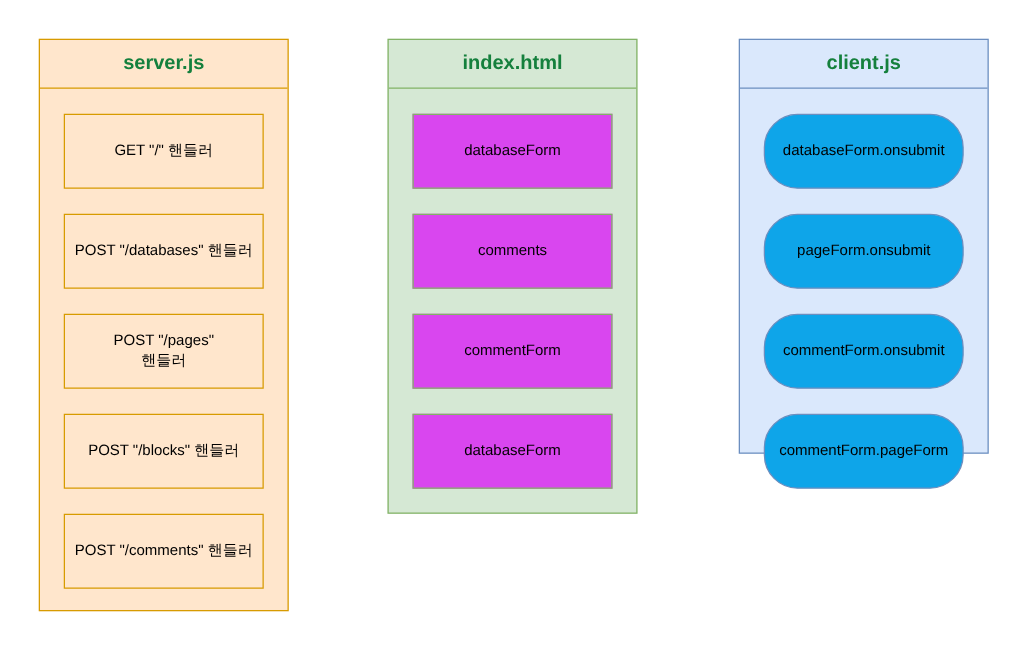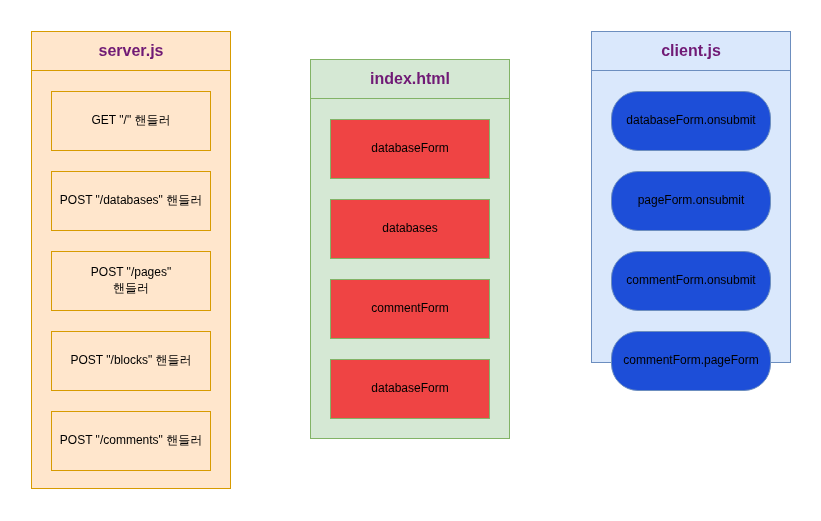--- a/index.html
+++ b/index.html
@@ -29,35 +29,34 @@
     background: #FFE6CC;
     border-color: #D79B00;
     left: 31px;
     height: 458px;
   }
   .col-green {
     background: #D5E8D4;
     border-color: #82B366;
     left: 310px;
     height: 380px;
-    margin-top: 28px;
   }
   .col-blue {
     background: #DAE8FC;
     border-color: #6C8EBF;
     left: 591px;
     height: 332px;
   }
   .col-title {
     height: 39px;
     line-height: 38px;
     text-align: center;
     font-weight: bold;
     font-size: 16px;
-    color: #701a75;
+    color: #15803d;
     box-sizing: border-box;
     border-bottom: 1px solid;
     border-color: inherit;
   }
   .col-orange .col-title { border-bottom-color: #D79B00; }
   .col-green  .col-title { border-bottom-color: #82B366; }
   .col-blue   .col-title { border-bottom-color: #6C8EBF; }
   .col-body {
     padding-top: 20px;
   }
@@ -65,22 +64,22 @@
     width: 160px;
     height: 60px;
     margin: 0 auto 20px auto;
     box-sizing: border-box;
     border: 1px solid;
     display: flex;
     align-items: center;
     justify-content: center;
   }
   .col-orange .node { border-color: #D79B00; background: #FFE6CC; }
-  .col-green  .node { border-color: #82B366; background: #ef4444; }
-  .col-blue   .node { border-color: #6C8EBF; background: #1d4ed8; border-radius: 27px; }
+  .col-green  .node { border-color: #82B366; background: #d946ef; }
+  .col-blue   .node { border-color: #6C8EBF; background: #0ea5e9; border-radius: 27px; }
   .node-label {
     font-size: 12px;
     color: #000000;
     text-align: center;
     white-space: pre-line;
     line-height: 1.3;
     padding: 0 4px;
   }
 </style>
 </head>
@@ -110,21 +109,21 @@
     </div>
   </section>
 
   <section class="col col-green">
     <header class="col-title">index.html</header>
     <div class="col-body">
       <div class="node">
         <span class="node-label">databaseForm</span>
       </div>
       <div class="node">
-        <span class="node-label">databases</span>
+        <span class="node-label">comments</span>
       </div>
       <div class="node">
         <span class="node-label">commentForm</span>
       </div>
       <div class="node">
         <span class="node-label">databaseForm</span>
       </div>
     </div>
   </section>
 

